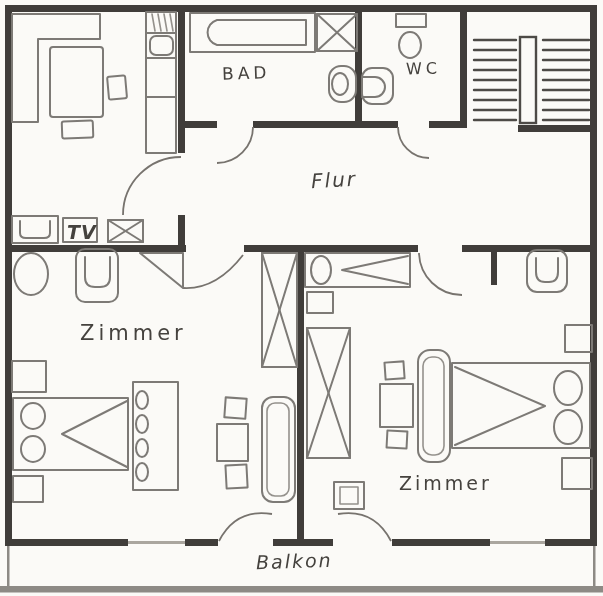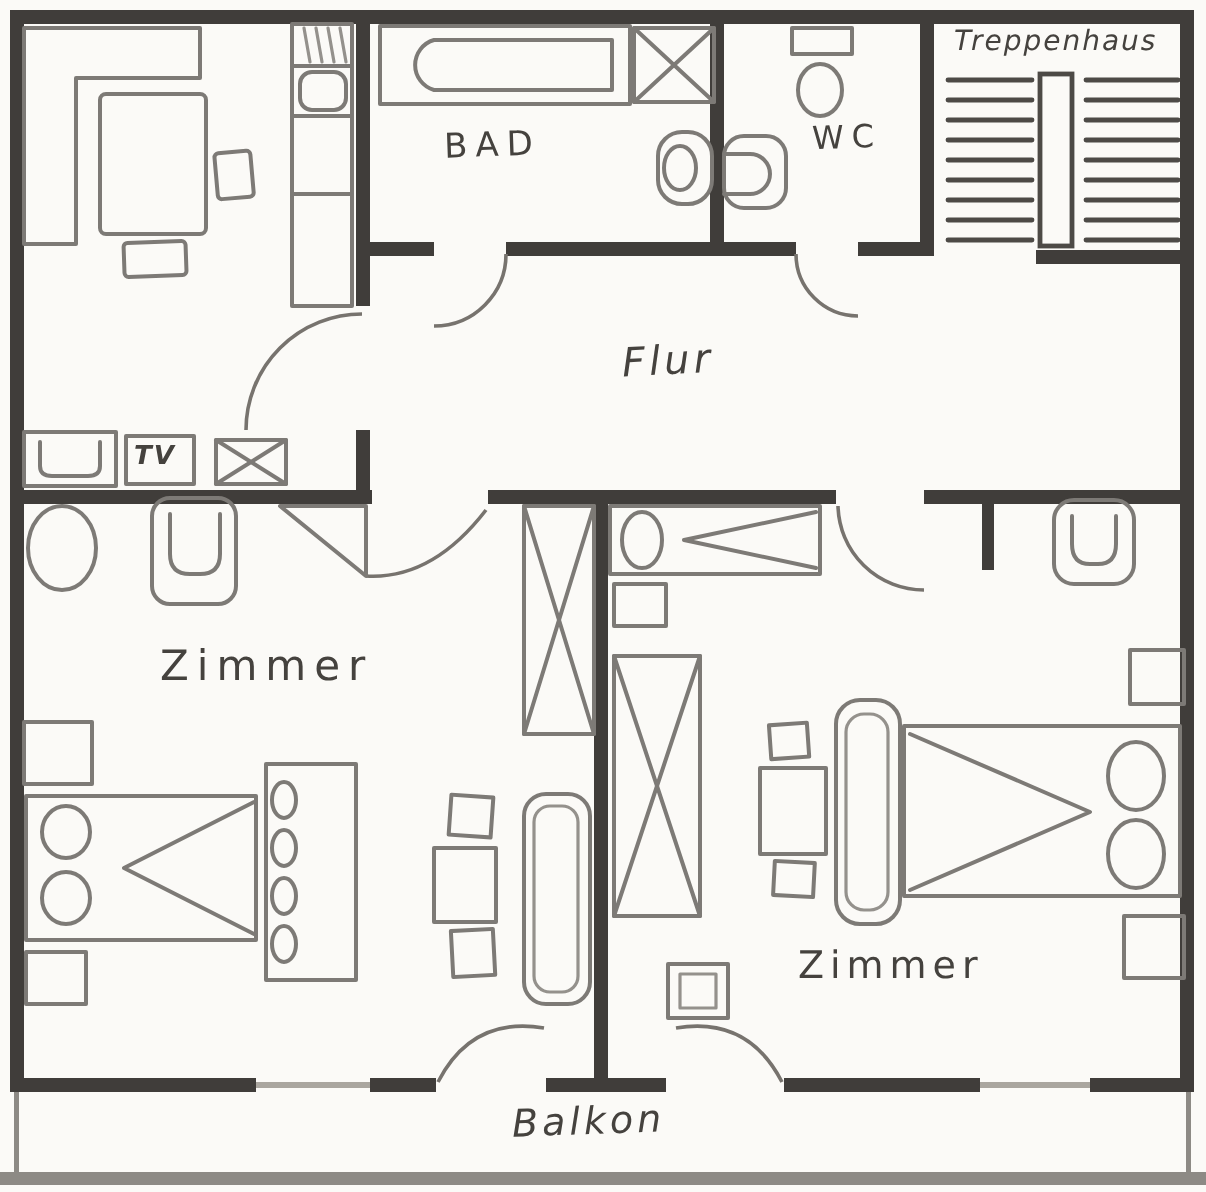--- a/index.html
+++ b/index.html
@@ -15,21 +15,21 @@
     font-family:"DejaVu Sans", sans-serif;
   }
   #lbl-kueche      { left:40px;  top:162px; font-size:17px; letter-spacing:5px; }
   #lbl-bad         { left:222px; top:63px;  font-size:17px; letter-spacing:4px; transform:rotate(-2deg); }
   #lbl-wc          { left:406px; top:59px;  font-size:16px; letter-spacing:4px; transform:rotate(-2deg); }
   #lbl-treppenhaus { left:477px; top:13px;  font-size:14px; font-style:italic; letter-spacing:1px; }
   #lbl-flur        { left:311px; top:168px; font-size:20px; font-style:italic; letter-spacing:2px; transform:rotate(-3deg); }
   #lbl-zimmer-left { left:80px;  top:321px; font-size:21px; letter-spacing:4px; }
   #lbl-zimmer-right{ left:399px; top:472px; font-size:19px; letter-spacing:3px; }
   #lbl-balkon      { left:256px; top:550px; font-size:19px; font-style:italic; letter-spacing:2px; transform:rotate(-2deg); }
-  #lbl-tv          { left:67px;  top:221px; font-size:13px; font-weight:bold; font-style:italic; letter-spacing:1px; }
+  #lbl-tv          { left:67px;  top:221px; font-size:19px; font-weight:bold; font-style:italic; letter-spacing:1px; }
 
   .furn  { fill:none; stroke:#7d7a76; stroke-width:2; stroke-linecap:round; stroke-linejoin:round; }
   .lighter { stroke:#94918c; stroke-width:1.6; }
   .arc   { fill:none; stroke:#77736e; stroke-width:1.8; }
   .stairs{ fill:none; stroke:#4d4a46; stroke-width:2.4; stroke-linecap:round; }
 </style>
 </head>
 <body>
 
 <div class="plan">
@@ -251,19 +251,18 @@
       <rect x="387" y="431" width="20" height="17" transform="rotate(3 397 439)"></rect>
       <g>
         <rect x="527" y="250" width="40" height="42" rx="10"></rect>
         <path d="M536,258 V272 Q536,282 545,282 H549 Q558,282 558,272 V258"></path>
       </g>
     </g>
   </svg>
 
   <div class="lbl" id="lbl-bad">BAD</div>
   <div class="lbl" id="lbl-wc">WC</div>
-  <div class="lbl" id="lbl-treppenhaus">Treppenhaus</div>
   <div class="lbl" id="lbl-flur">Flur</div>
   <div class="lbl" id="lbl-zimmer-left">Zimmer</div>
   <div class="lbl" id="lbl-zimmer-right">Zimmer</div>
   <div class="lbl" id="lbl-balkon">Balkon</div>
   <div class="lbl" id="lbl-tv">TV</div>
 </div>
 
 </body></html>

